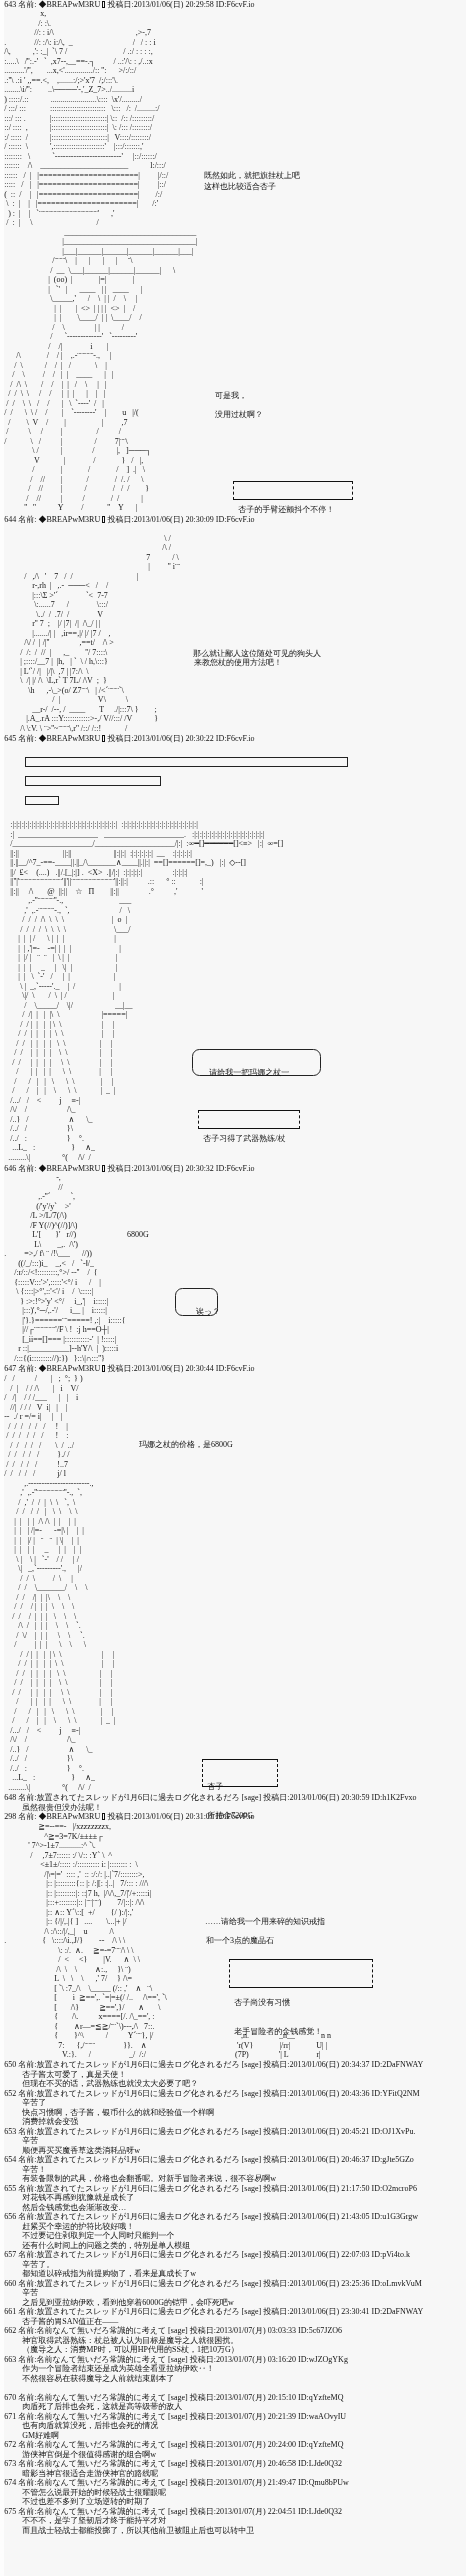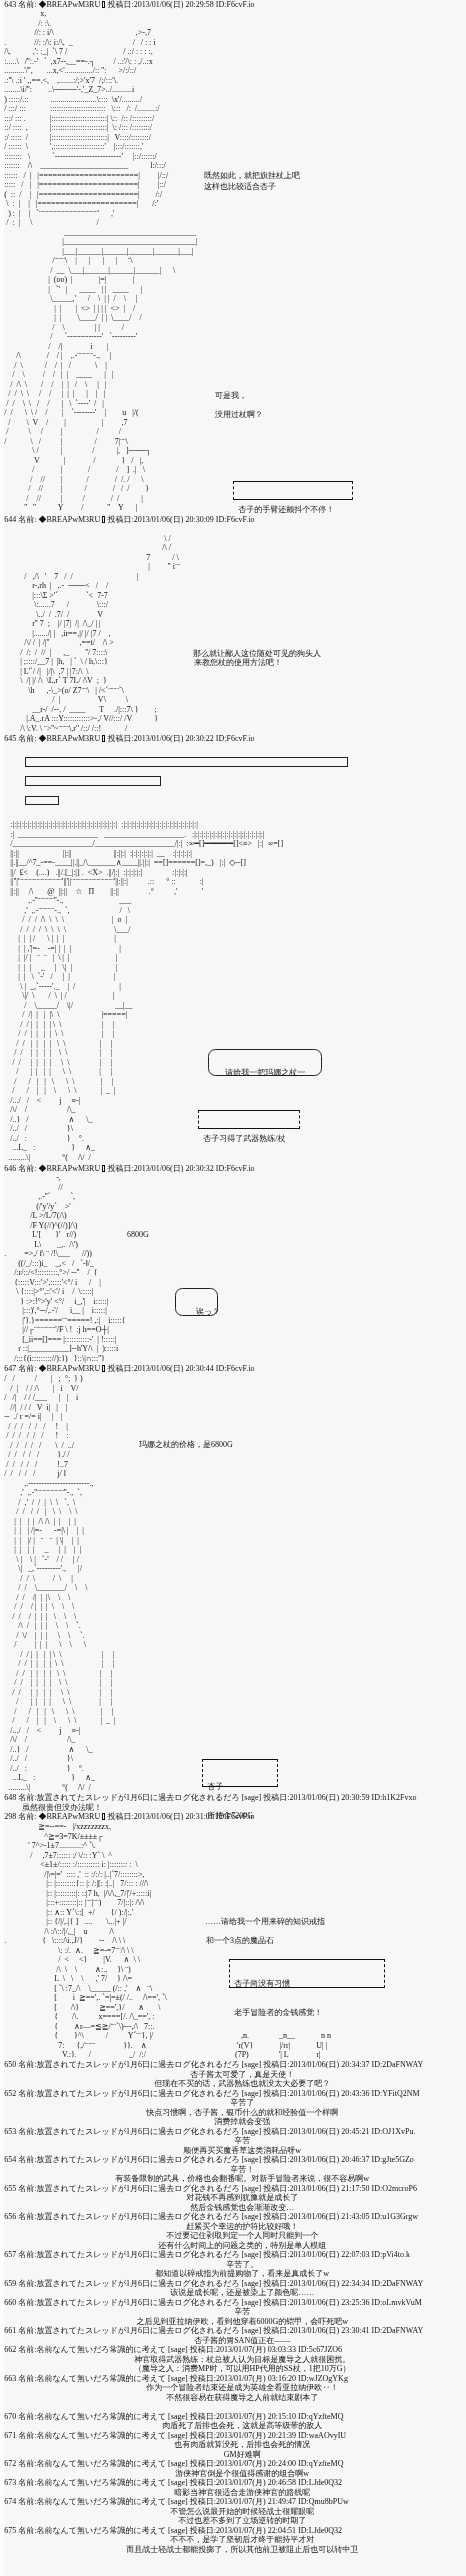--- a/index.html
+++ b/index.html
@@ -10,21 +10,21 @@
 .hdr{white-space:nowrap;}
 .aa{position:absolute;margin:0;font:inherit;line-height:9.5px;white-space:pre;color:#111111;}
 .tofu{display:inline-block;width:3.2px;height:6.9px;border:0.5px solid #111;vertical-align:-1.1px;box-sizing:border-box;}
 .box{position:absolute;box-sizing:border-box;border-top:1.1px solid #111;border-bottom:1.1px solid #111;
   border-left:1.1px dashed #111;border-right:1.1px dashed #111;padding-left:4.2px;white-space:pre;}
 .box .ln{height:9.5px;}
 .ebox{position:absolute;box-sizing:border-box;border-top:1.1px solid #222;border-bottom:1.1px solid #222;
   border-left:0.5px solid #222;border-right:0.5px solid #222;}
 .bubble{position:absolute;box-sizing:border-box;border:0.5px solid #222;border-radius:7.4px;white-space:pre;}
 #replies{position:absolute;left:4.2px;top:2060px;width:458px;}
-#replies .body{padding-left:18px;text-align:center;}
+#replies .body{padding-left:18px;}
 #replies .ln{height:9.5px;white-space:pre;}
 </style>
 </head>
 <body>
 
 <div id="page">
 
   <div>
     <div class="abs hdr" style="left:4.2px;top:-0.5px"><span>643</span> <span>名前:</span> <span>◆BREAPwM3RU</span> <span class="tofu"></span> <span>投稿日:</span><span>2013/01/06(日) 20:29:58</span> <span>ID:F6cvF.io</span></div>
     <pre class="aa" style="left:4.2px;top:9px">                  x,
@@ -151,21 +151,21 @@
       /      |  |   |  |      \  \              |     |
      /      /   |   |   \      \  \             |     |
     /      /    |   |    \      \  \            |  _  |
    /.../   /    &lt;         j     ≡-|
    /\/    /                    /\_
    /..}   /                    ∧      \_
    /../   /                    }\
    /../   :                    }    °.
     ...L_   :                  }     ∧_
   .........\|                °(     /\/  /</pre>
-    <div class="bubble" style="left:208px;top:1049px;width:114px;height:27px;padding:8.5px 0 0 4.2px">
+    <div class="bubble" style="left:192px;top:1049px;width:129px;height:27px;padding:8.5px 0 0 4.2px">
       <span>请给我一把玛娜之杖一</span>
     </div>
     <div class="box" style="left:198px;top:1110px;width:102px;height:19px;padding-top:3.7px">
       <div class="ln">杏子习得了武器熟练/杖</div>
     </div>
   </div>
 
   <div>
     <div class="abs hdr" style="left:4.2px;top:1164px"><span>646</span> <span>名前:</span> <span>◆BREAPwM3RU</span> <span class="tofu"></span> <span>投稿日:</span><span>2013/01/06(日) 20:30:32</span> <span>ID:F6cvF.io</span></div>
     <pre class="aa" style="left:4.2px;top:1173px">                          -,
@@ -274,21 +274,21 @@
                          [ `\ :7_/\    \_____ (/:: ,'    ∧   ¨\
                          [        i  ≧==',. `=|=±(/ /..     /\==', `\
                          [       /\}          ≧==',}/       ∧       \
                          {       /\.          x====[/. /\_==', :
                          {        ∧r―=≦≧/¨¨`\)---,/\   7::.
                          {        }^\           /          Y´¨¨}, |/
                            7:      {,/¨¨¨¨              }}.    ∧
                              V.:}.      /                   _/  /:/</pre>
     <div class="abs" style="left:205px;top:1917px">……请给我一个用来碎的知识戒指</div>
     <div class="abs" style="left:206px;top:1936px">和一个3点的魔晶石</div>
-    <div class="box" style="left:229px;top:1959px;width:156px;height:29px;padding-top:0">
+    <div class="box" style="left:229px;top:1959px;width:144px;height:29px;padding-top:19px">
       <div class="ln">杏子尚没有习惯</div>
       <div class="ln">老手冒险者的金钱感觉！</div>
     </div>
     <pre class="aa" style="left:235px;top:2031px">   ,n.               _n__             n n
  'r(V}             |/rr|             U| |
 (7P)               '| L              r|</pre>
   </div>
 
   <div id="replies">
 
@@ -343,26 +343,20 @@
     </div>
 
     <div>
       <div class="hdr"><span>657</span> <span>名前:</span><span>放置されてたスレッドが1月6日に過去ログ化されるだろ</span> <span>[sage]</span> <span>投稿日:</span><span>2013/01/06(日) 22:07:03</span> <span>ID:pVi4to.k</span></div>
       <div class="body">
         <div class="ln">辛苦了。</div>
         <div class="ln">都知道以碎戒指为前提购物了，看来是真成长了w</div>
       </div>
     </div>
 
-    <div>
-      <div class="hdr"><span>659</span> <span>名前:</span><span>放置されてたスレッドが1月6日に過去ログ化されるだろ</span> <span>[sage]</span> <span>投稿日:</span><span>2013/01/06(日) 22:34:34</span> <span>ID:2DaFNWAY</span></div>
-      <div class="body">
-        <div class="ln">该说是成长呢，还是被染上了颜色呢……</div>
-      </div>
-    </div>
 
     <div>
       <div class="hdr"><span>660</span> <span>名前:</span><span>放置されてたスレッドが1月6日に過去ログ化されるだろ</span> <span>[sage]</span> <span>投稿日:</span><span>2013/01/06(日) 23:25:36</span> <span>ID:oLmvkVuM</span></div>
       <div class="body">
         <div class="ln">辛苦</div>
         <div class="ln">之后见到亚拉纳伊欧，看到他穿着6000G的铠甲，会吓死吧w</div>
       </div>
     </div>
 
     <div>

